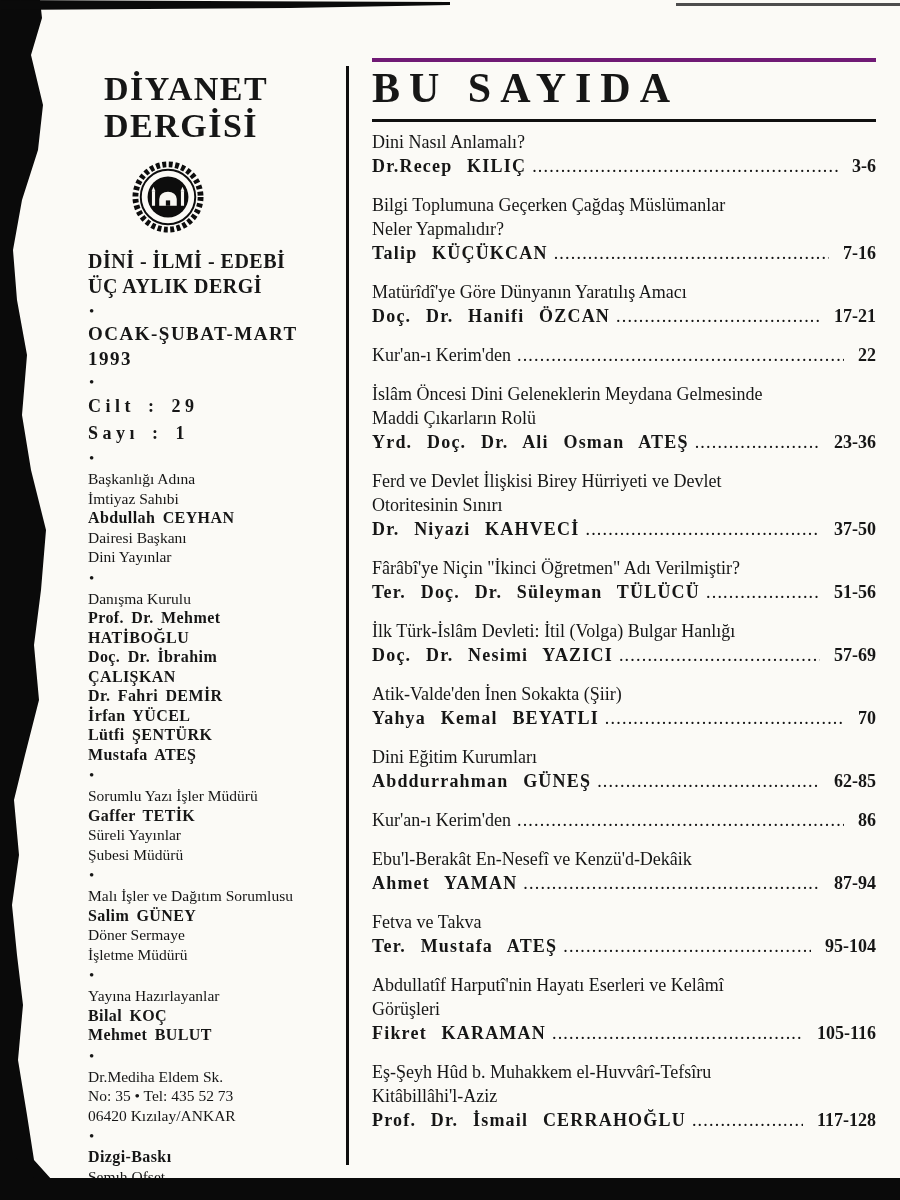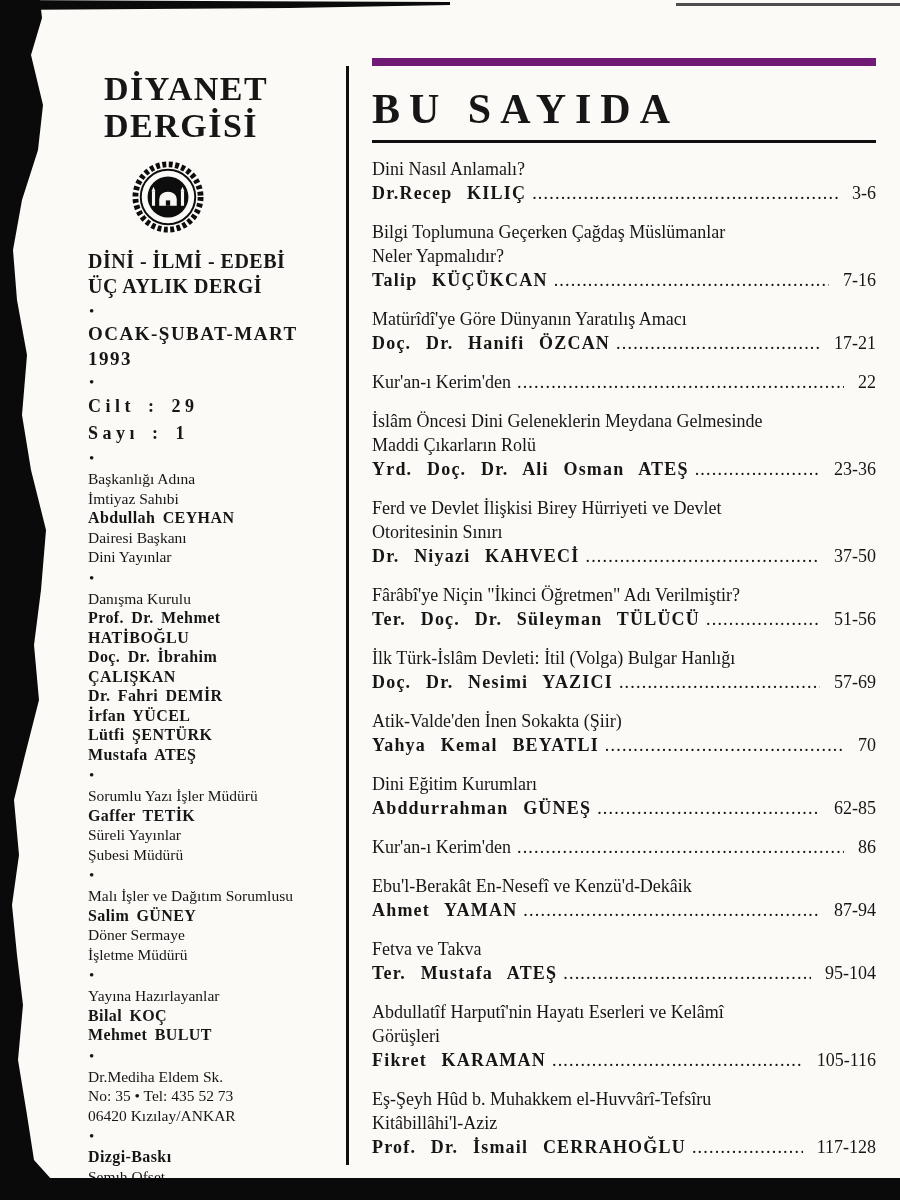--- a/index.html
+++ b/index.html
@@ -31,41 +31,41 @@
   .mast-sub  { font-size:20px; font-weight:bold; letter-spacing:0.5px; line-height:1.28; margin-top:16px; }
   .mast-period { font-size:19px; font-weight:bold; letter-spacing:1.5px; line-height:1.3; }
   .mast-vol  { font-size:18px; font-weight:bold; letter-spacing:4.5px; word-spacing:4px; line-height:1.5; }
   .sidebar-bullet { font-size:15px; line-height:14px; margin:4px 0 4px 1px; }
   .sb-line { font-size:15.5px; line-height:19.5px; }
   .sb-line.bold { font-weight:bold; font-size:16px; letter-spacing:0.4px; word-spacing:3px; }
 
   
   .toc { position:absolute; left:372px; top:58px; width:504px; }
   .toc-header {
-    border-top:8px solid #701a75;
+    border-top:4px solid #701a75;
     border-bottom:3px solid #101010;
-    padding:21px 0 9px;
+    padding:4px 0 9px;
   }
   .toc-header h2 {
     margin:0; font-size:42px; font-weight:bold;
     letter-spacing:9px; line-height:1.05;
   }
-  .toc-list { margin-top:14px; }
+  .toc-list { margin-top:8px; }
   .toc-entry { margin-bottom:15px; }
   .toc-title { font-size:18px; line-height:24px; }
   .toc-leaderline { display:flex; align-items:baseline; font-size:18px; line-height:24px; }
   .toc-leader-text.bold {
     font-weight:bold; letter-spacing:1.2px; word-spacing:9px; white-space:nowrap;
   }
   .toc-leader-text { white-space:nowrap; }
   .toc-dots {
     flex:1 1 auto; overflow:hidden; white-space:nowrap;
     letter-spacing:1.2px; margin:0 14px 0 6px;
   }
-  .toc-page { flex:0 0 auto; white-space:nowrap; }
+  .toc-page { flex:0 0 auto; white-space:nowrap;font-weight:bold; }
 </style>
 </head>
 <body>
 
 <div class="artifacts">
   <svg width="900" height="1200" viewBox="0 0 900 1200" xmlns="http://www.w3.org/2000/svg">
     <path fill="#0a0a0a" d="M0,0 L40,0 L42,18 L31,55 L43,105 L38,150 L22,200 L13,250 L17,300 L27,355 L22,415 L31,470 L46,530 L41,590 L34,645 L39,700 L25,755 L14,800 L19,855 L12,905 L17,955 L23,1005 L18,1060 L27,1115 L34,1160 L70,1200 L0,1200 Z"></path>
     <polygon fill="#0a0a0a" points="0,0 450,2 450,5 290,8 0,10"></polygon>
     <rect x="676" y="3" width="224" height="3" fill="#4d4d4d"></rect>
     <rect x="0" y="1178" width="900" height="22" fill="#0a0a0a"></rect>

